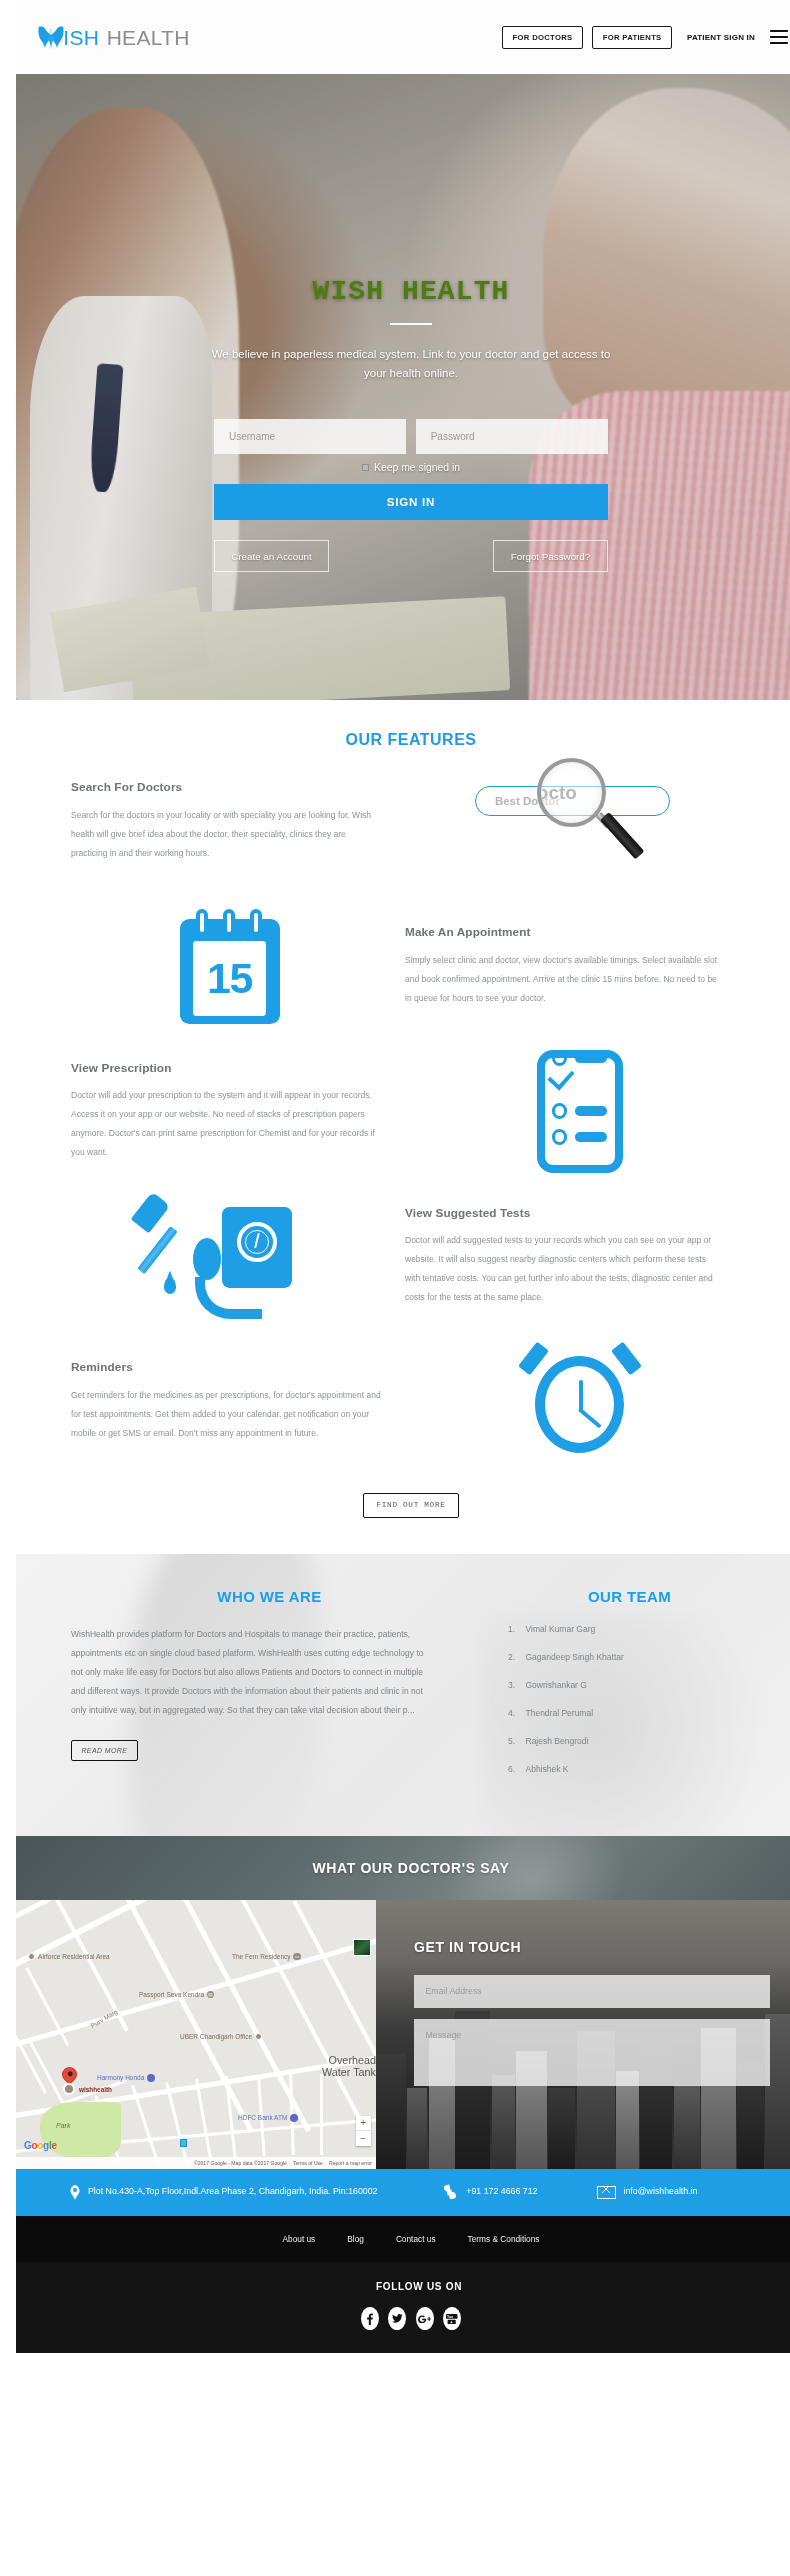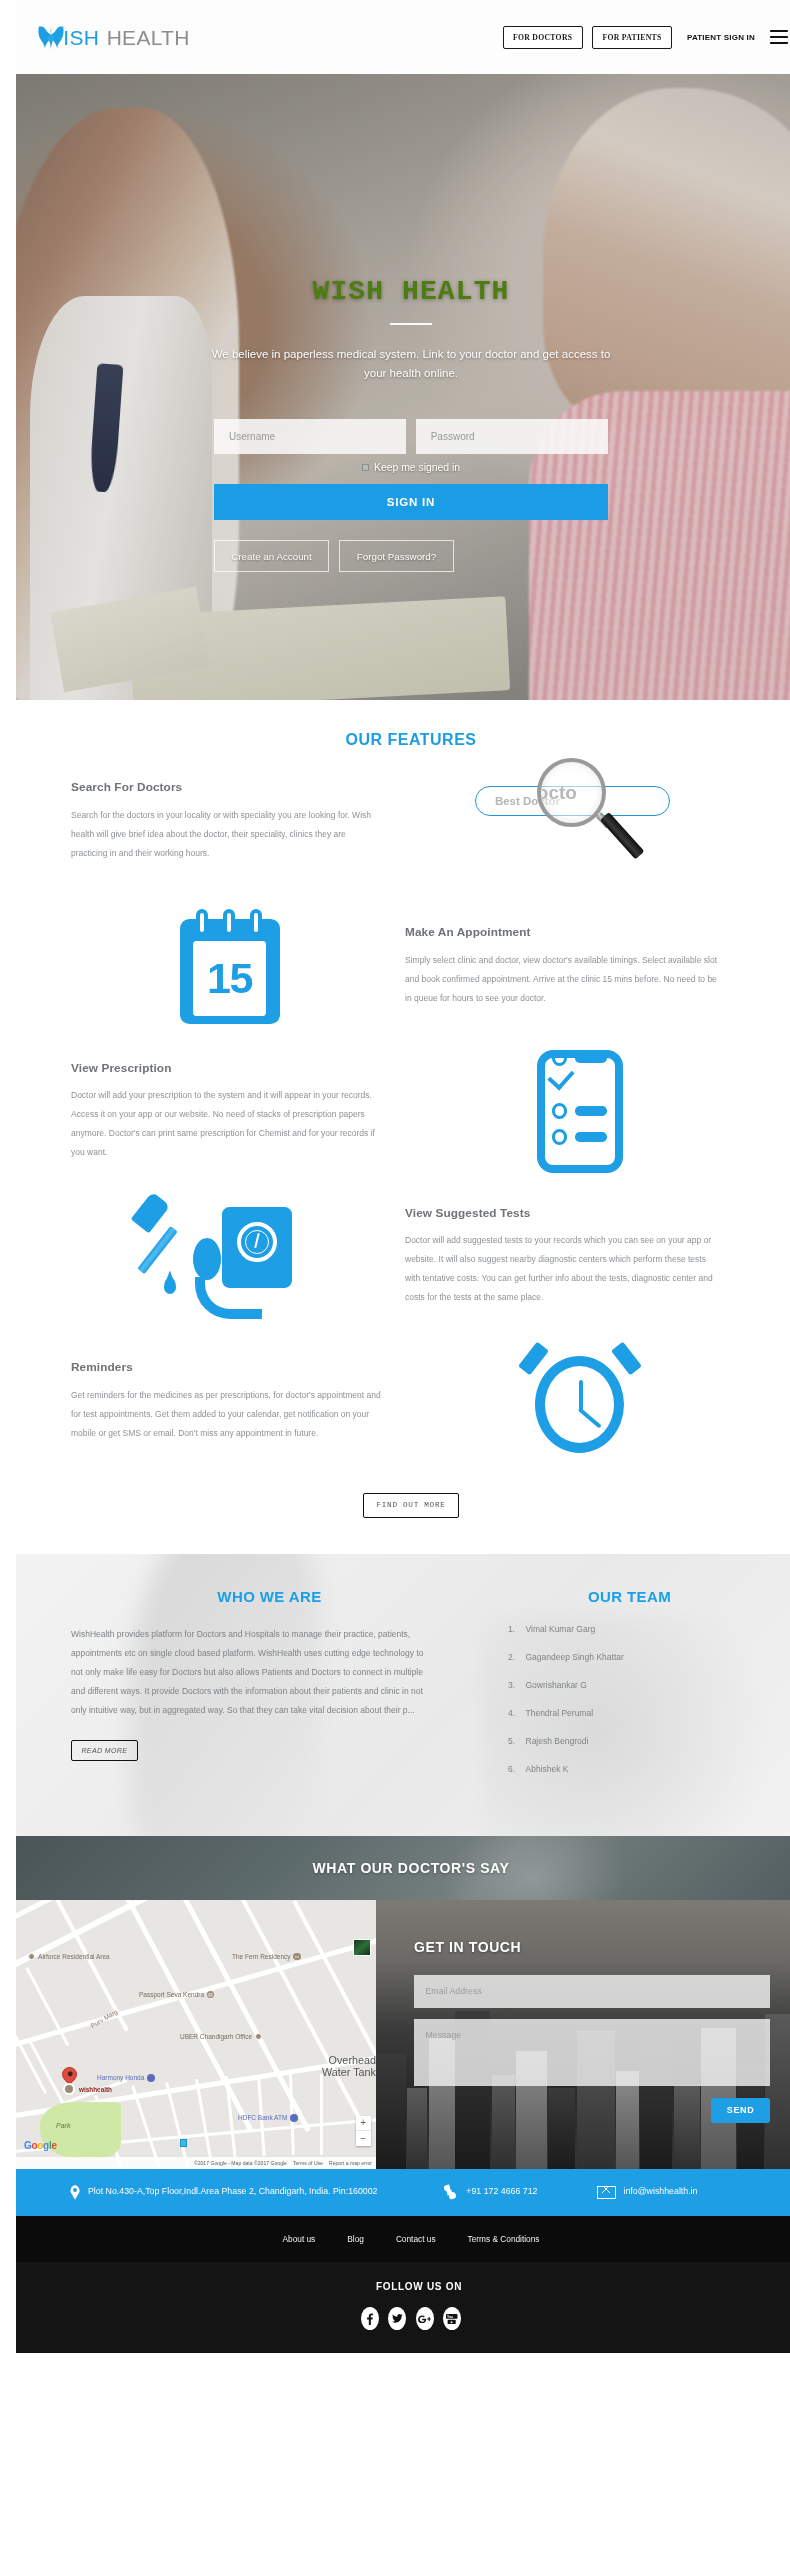--- a/index.html
+++ b/index.html
@@ -22,21 +22,21 @@
   .logo-mark{width:30px;height:27px;position:relative;margin-right:0px;}
   .logo-text{font-size:21px;letter-spacing:0.3px;font-weight:400;line-height:1;
     display:flex;align-items:center;margin-left:-2.7px;}
   .logo-text .w1{color:#1b9ce3;}
   .logo-text .w2{color:#8d8d8d;margin-left:7.4px;}
   .nav{margin-left:auto;display:flex;align-items:center;margin-right:18px;}
   .btn-outline-dark{
     border:1.1px solid #1a1a1a;background:#fff;color:#1a1a1a;
     font-size:7.7px;font-weight:700;letter-spacing:0.3px;
     padding:6px 9.4px;border-radius:2px;cursor:pointer;
-    font-family:Liberation Serif, serif;
+    font-family:Liberation Sans, sans-serif;
   }
   .nav-gap{width:9.4px;}
   .nav-signin{
     font-size:8px;font-weight:700;color:#111;letter-spacing:0.2px;
     margin-left:15px;cursor:pointer;white-space:nowrap;
   }
   .hamburger{margin-left:15px;width:18px;cursor:pointer;}
   .hamburger i{display:block;height:2.3px;background:#111;margin-bottom:3.4px;border-radius:0.7px;}
   .hamburger i:last-child{margin-bottom:0;}
 
@@ -99,21 +99,21 @@
     text-shadow:0 0.7px 2px rgba(0,0,0,.4);
   }
   .keep-row .cb{
     width:7.4px;height:7.4px;background:#b9b9b9;border:0.7px solid #8e8e8e;display:inline-block;
   }
   .btn-signin{
     display:block;width:394px;height:36px;margin-top:11.5px;
     background:#1b9de6;border:none;color:#fff;font-size:11.5px;font-weight:700;
     letter-spacing:0.8px;cursor:pointer;font-family:"Liberation Sans", sans-serif;
   }
-  .alt-row{display:flex;gap:10px;margin-top:20px;justify-content:flex-start;}
+  .alt-row{display:flex;gap:10px;margin-top:20px;justify-content:space-between;}
   .btn-ghost{
     width:115px;height:32px;background:transparent;border:0.7px solid rgba(255,255,255,.72);
     color:#fff;font-size:9.8px;cursor:pointer;font-family:"Liberation Sans", sans-serif;
     text-shadow:0 0.7px 2px rgba(0,0,0,.35);
   }
 
   
   .features{width:790px;background:#fff;padding:31px 0 8px;}
   .sec-title-blue{
     text-align:center;color:#1b9de6;font-size:16px;font-weight:700;letter-spacing:0.5px;
@@ -679,23 +679,20 @@
         <div class="bld dk" style="left:264px;width:32px;height:125px;"></div>
         <div class="bld" style="left:298px;width:25.6px;height:84px;"></div>
         <div class="bld lt" style="left:325px;width:35px;height:141px;"></div>
         <div class="bld dk" style="left:361px;width:27px;height:108px;"></div>
         <div class="bld" style="left:389px;width:41px;height:155px;"></div>
       </div>
       <div class="contact-inner">
         <div class="contact-h">GET IN TOUCH</div>
         <input type="email" placeholder="Email Address" style="">
         <textarea placeholder="Message" style=""></textarea>
-        <div class="send-wrap">
-          <button class="btn-send">SEND</button>
-        </div>
       </div>
     </div>
   </div>
 
   <div class="cbar">
     <div class="cbar-item">
       <span class="pinico"></span>
       <span class="txt">Plot No.430-A,Top Floor,Indl.Area Phase 2, Chandigarh, India. Pin:160002</span>
     </div>
     <div class="cbar-item">

